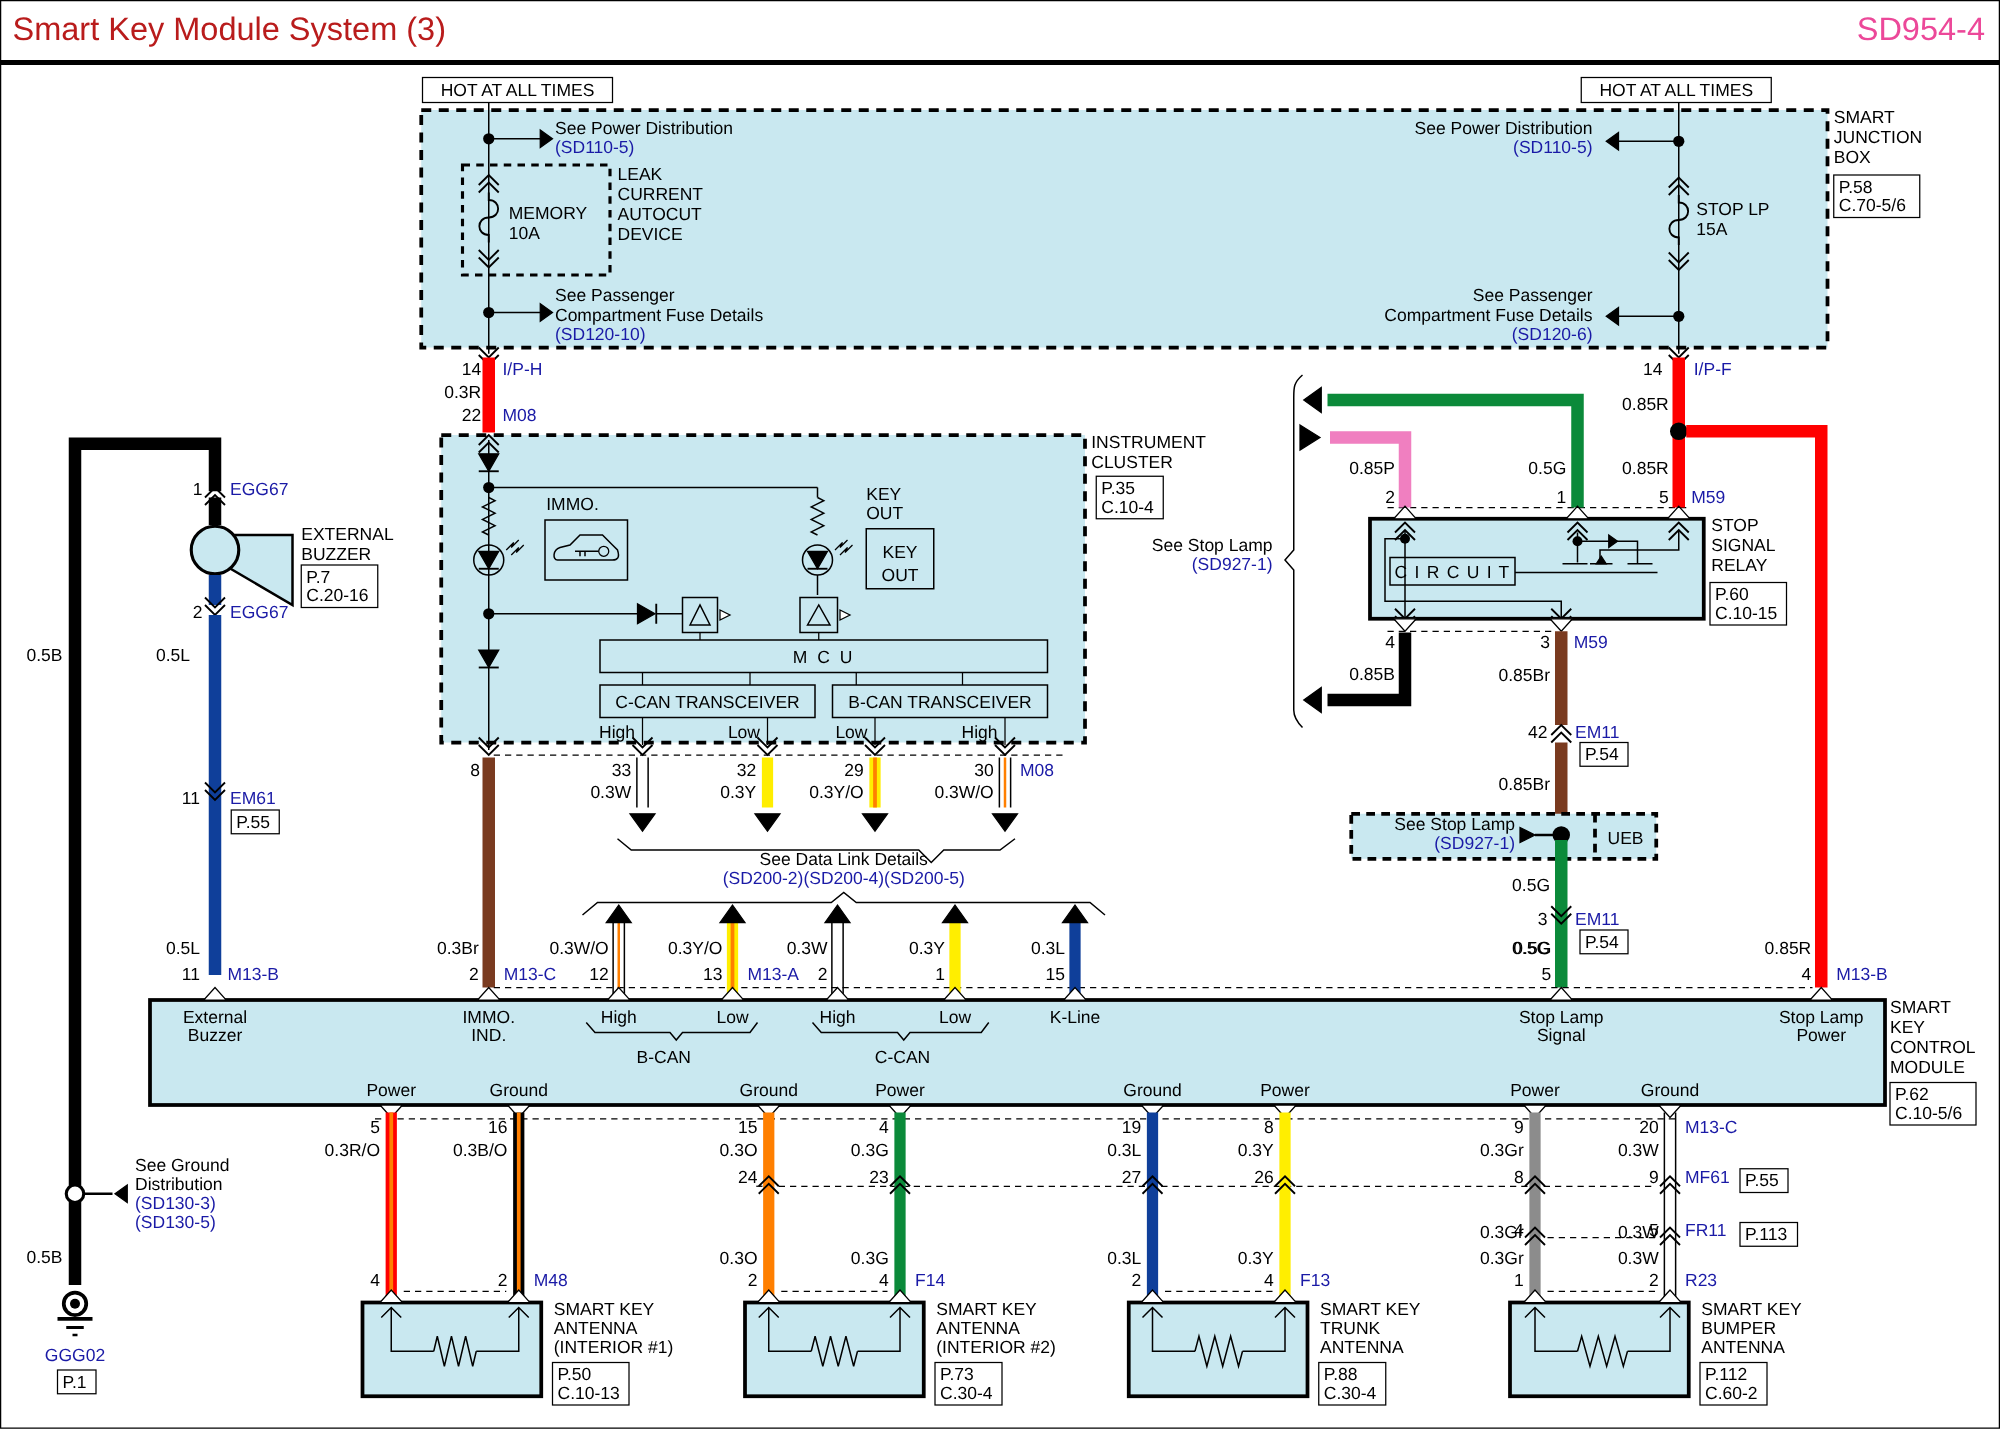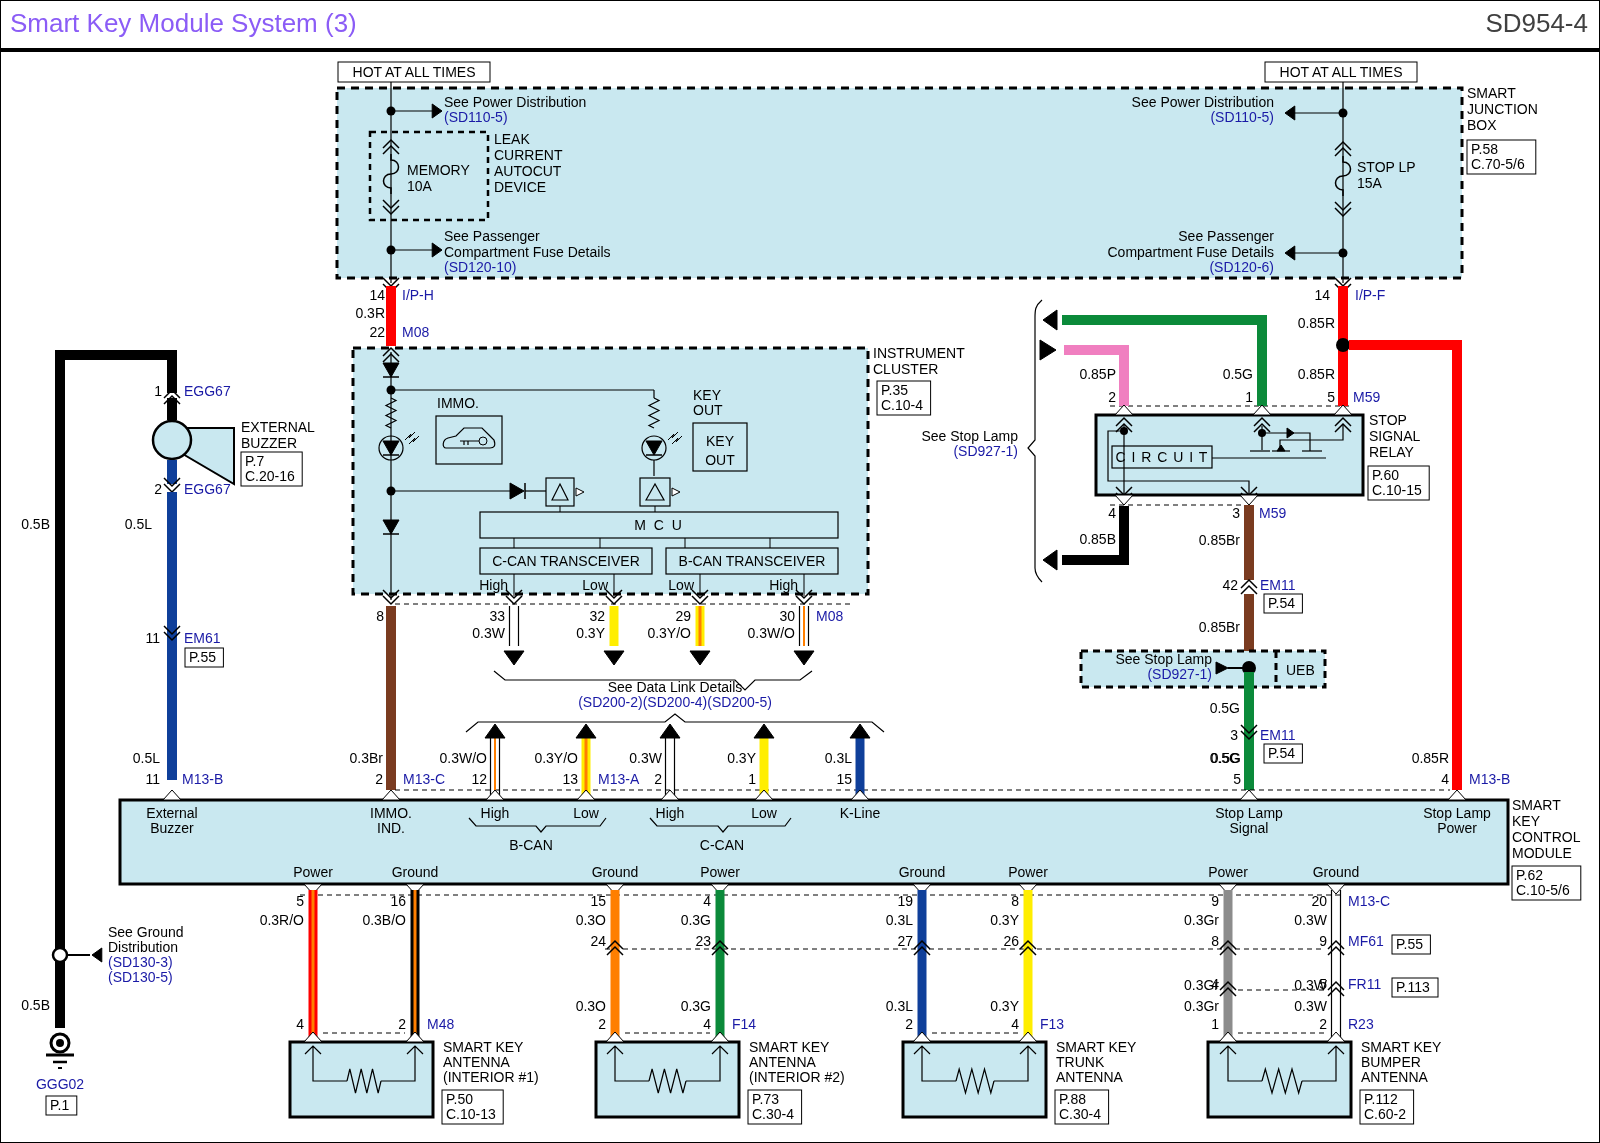--- a/index.html
+++ b/index.html
@@ -1,20 +1,20 @@
 <!DOCTYPE html>
 <html><head>
 <meta charset="utf-8">
 <style>
   html,body{margin:0;padding:0;background:#fff;}
   body{width:1600px;height:1143px;overflow:hidden;font-family:"Liberation Sans",sans-serif;}
   #frame{position:absolute;left:0;top:0;width:1598px;height:1141px;border:1px solid #000;}
   #hdr{position:absolute;left:0;top:0;width:1600px;height:48px;border-bottom:4px solid #000;}
-  #title{position:absolute;left:10px;top:8px;font-size:26px;color:#8b5cf6;}
-  #code{position:absolute;right:12px;top:8px;font-size:26px;color:#404040;}
+  #title{position:absolute;left:10px;top:8px;font-size:26px;color:#b91c1c;}
+  #code{position:absolute;right:12px;top:8px;font-size:26px;color:#ec4899;}
   svg{position:absolute;left:0;top:0;}
   svg text{font-family:"Liberation Sans",sans-serif;font-size:14px;fill:#000;}
   svg text.ref{fill:#1a1aa6;}
   svg text.conn{fill:#1a1aa6;}
 </style>
 </head>
 <body>
 
 <div id="frame"></div>
 <div id="hdr">

